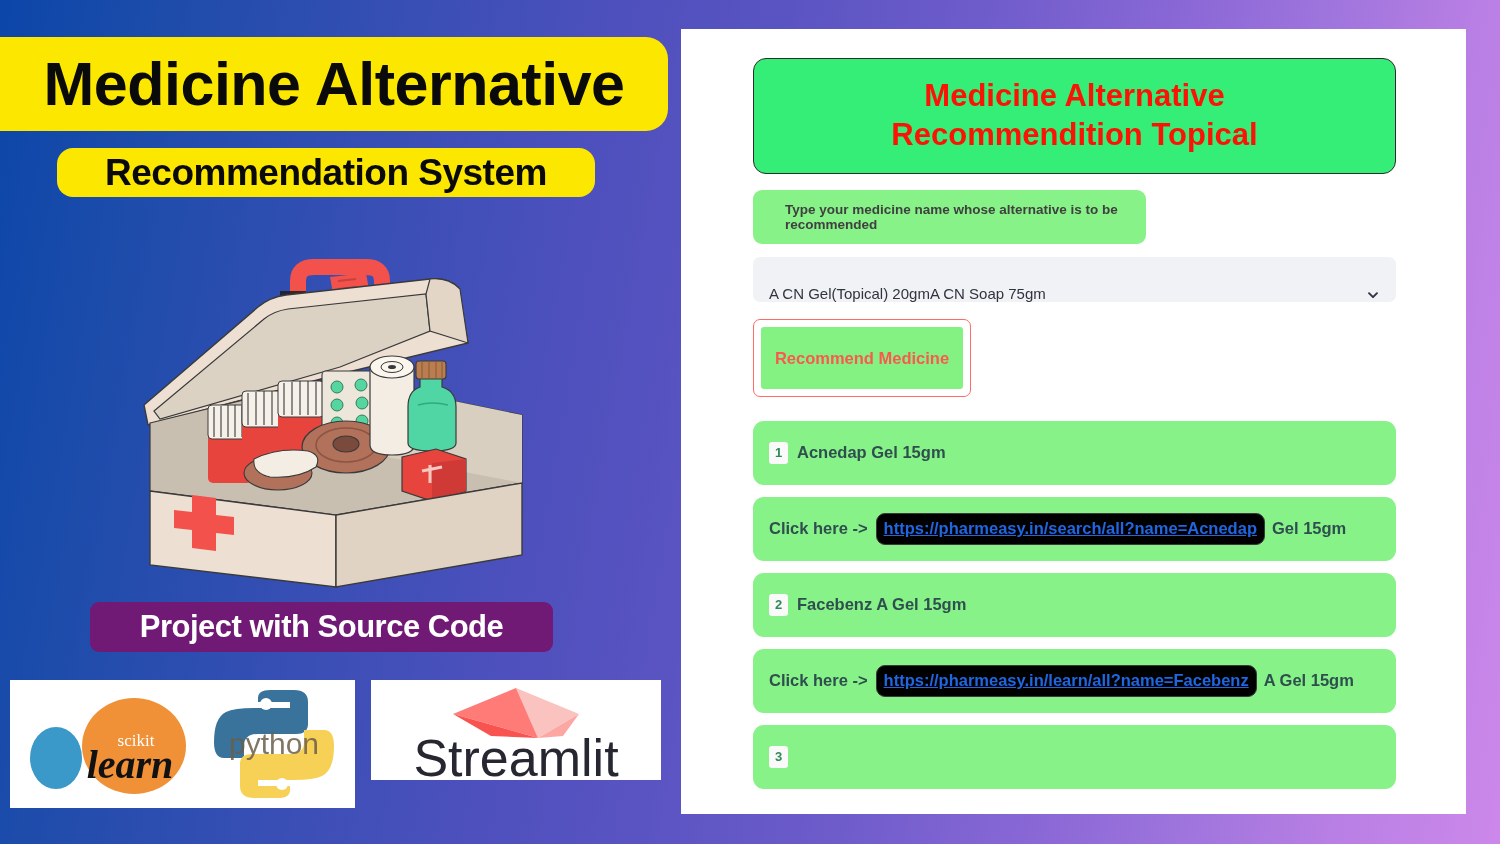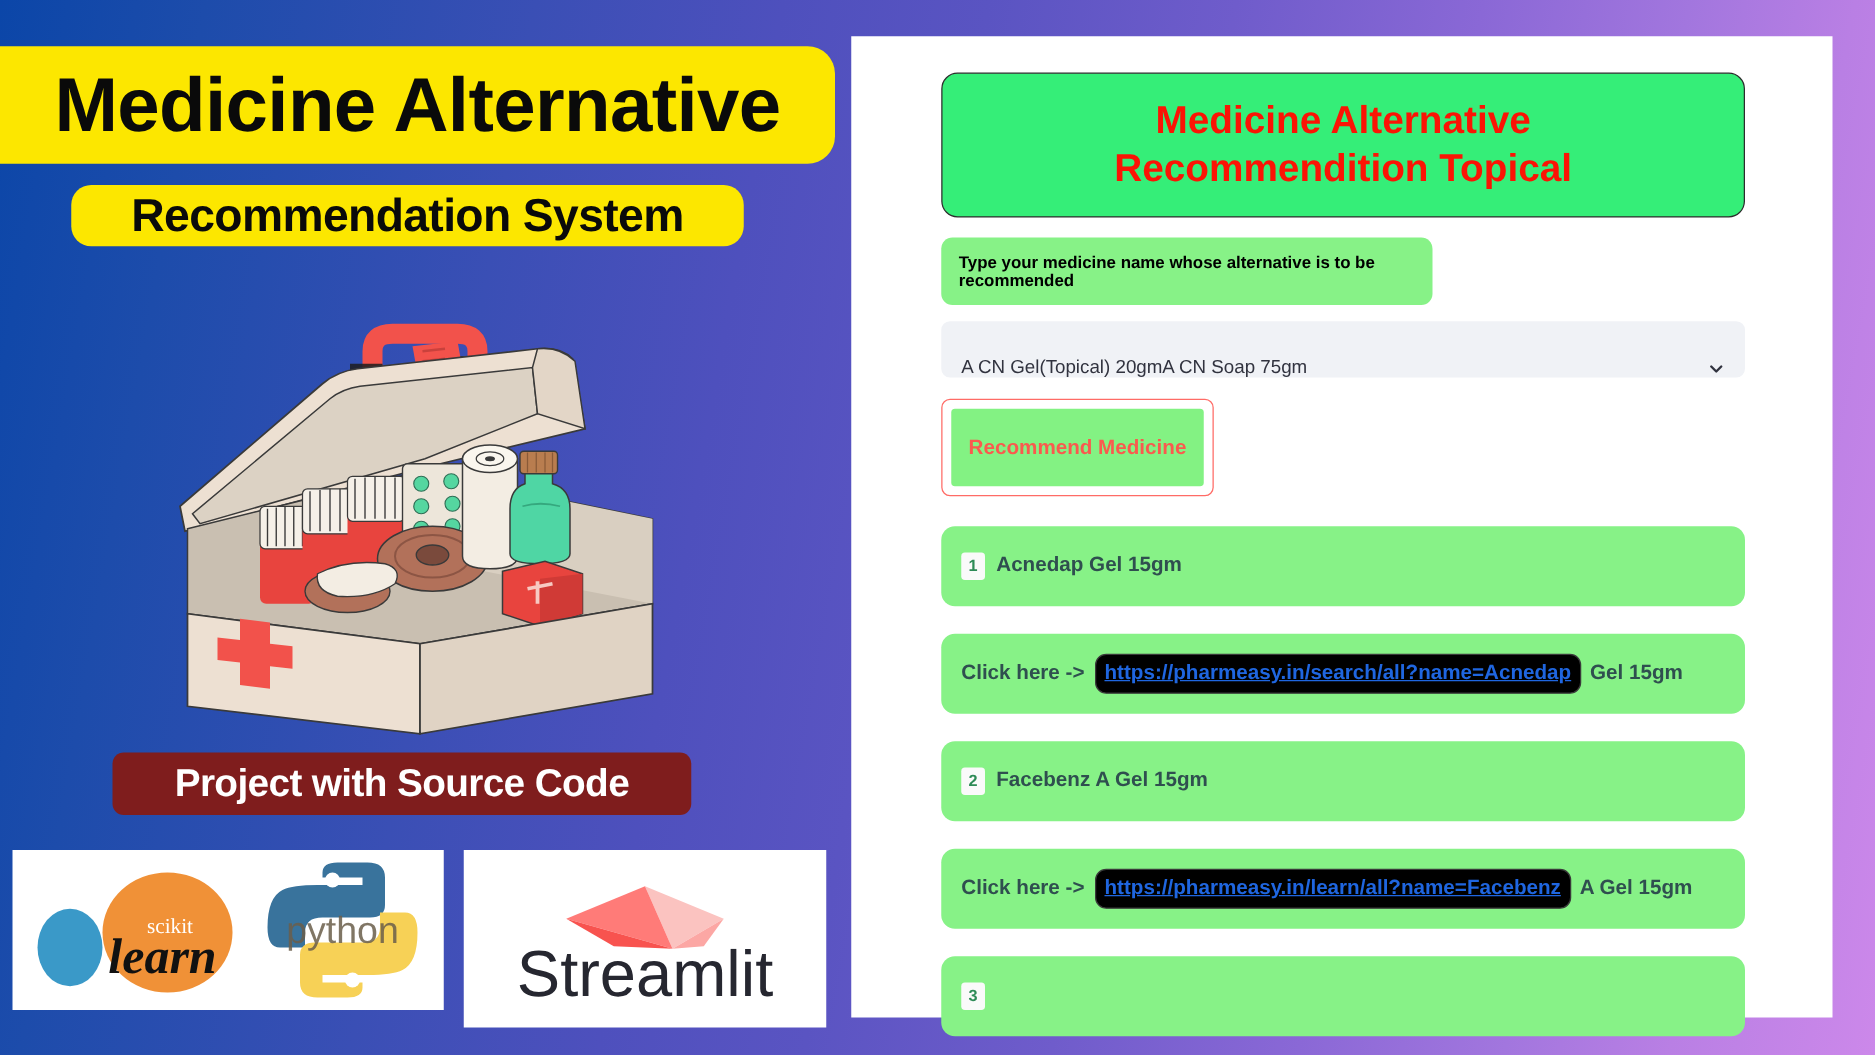--- a/index.html
+++ b/index.html
@@ -38,41 +38,41 @@
     border-top-left-radius: 0; border-bottom-left-radius: 0;
   }
   .title-pill-2 {
     left: 57px; top: 148px; width: 538px; height: 49px;
     font-size: 37px;
     border-radius: 16px;
   }
   .title-pill-3 {
     left: 90px; top: 602px; width: 463px; height: 50px;
     font-size: 31px;
-    background: #7f1d1d;
+    background: #701a75;
     color: #ffffff;
     border-radius: 9px;
   }
 
   
   .kit-wrap {
     position: absolute; left: 130px; top: 215px;
     width: 420px; height: 390px;
   }
   .kit-wrap svg { width: 100%; height: 100%; display: block; }
 
   
   .logo-box {
     position: absolute;
     background: #ffffff;
     display: flex; align-items: center; justify-content: center;
     overflow: hidden;
   }
   .logo-sklearn { left: 10px; top: 680px; width: 345px; height: 128px; }
-  .logo-streamlit { left: 371px; top: 680px; width: 290px; height: 142px; }
+  .logo-streamlit { left: 371px; top: 680px; width: 290px; height: 100px; }
   .logo-box svg { display: block; }
 
   
   .app-panel {
     position: absolute;
     left: 681px; top: 29px;
     width: 785px; height: 785px;
     background: #ffffff;
   }
 
@@ -96,24 +96,24 @@
     text-align: center;
   }
 
   .app-label {
     margin-top: 16px;
     background: #87F287;
     border-radius: 9px;
     height: 54px;
     width: 393px;
     display: flex; align-items: center;
-    padding-left: 14px;
+    padding-left: 32px;
     font-size: 13.5px;
     font-weight: 700;
-    color: #000000;
+    color: #404040;
   }
 
   .app-select {
     margin-top: 13px;
     background: #F0F2F6;
     border-radius: 7px;
     height: 45px;
     display: flex; align-items: flex-end;
     padding: 0 16px;
     font-size: 15px;
@@ -140,21 +140,21 @@
     background: #83F283;
     border-radius: 3px;
     display: flex; align-items: center; justify-content: center;
     color: #FA5A4E;
     font-weight: 700;
     font-size: 16.5px;
     cursor: pointer;
   }
 
   .result-card {
-    margin-top: 22px;
+    margin-top: 12px;
     background: #87F287;
     border-radius: 11px;
     min-height: 64px;
     display: flex; align-items: center;
     flex-wrap: wrap;
     padding: 12px 16px;
     font-size: 16.5px;
     font-weight: 700;
     color: #2f4f4f;
     line-height: 1.55;

